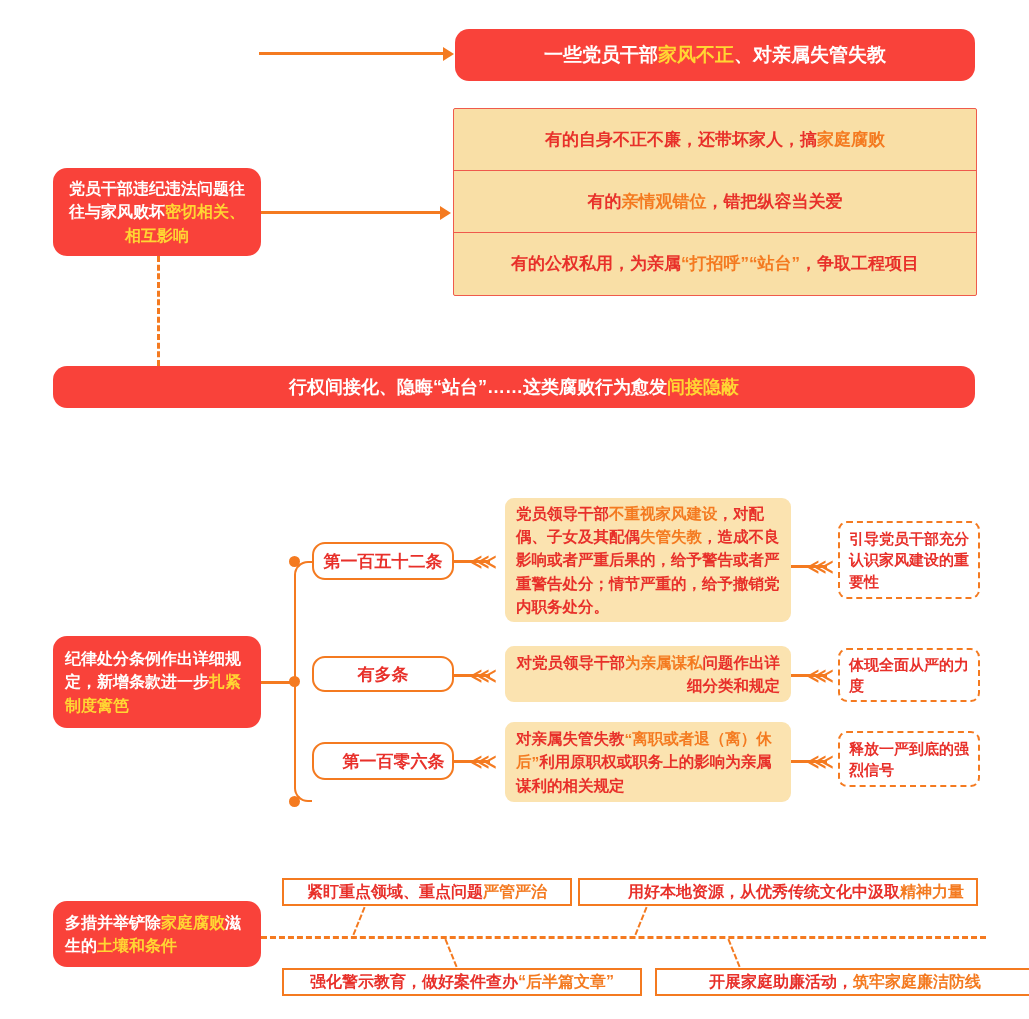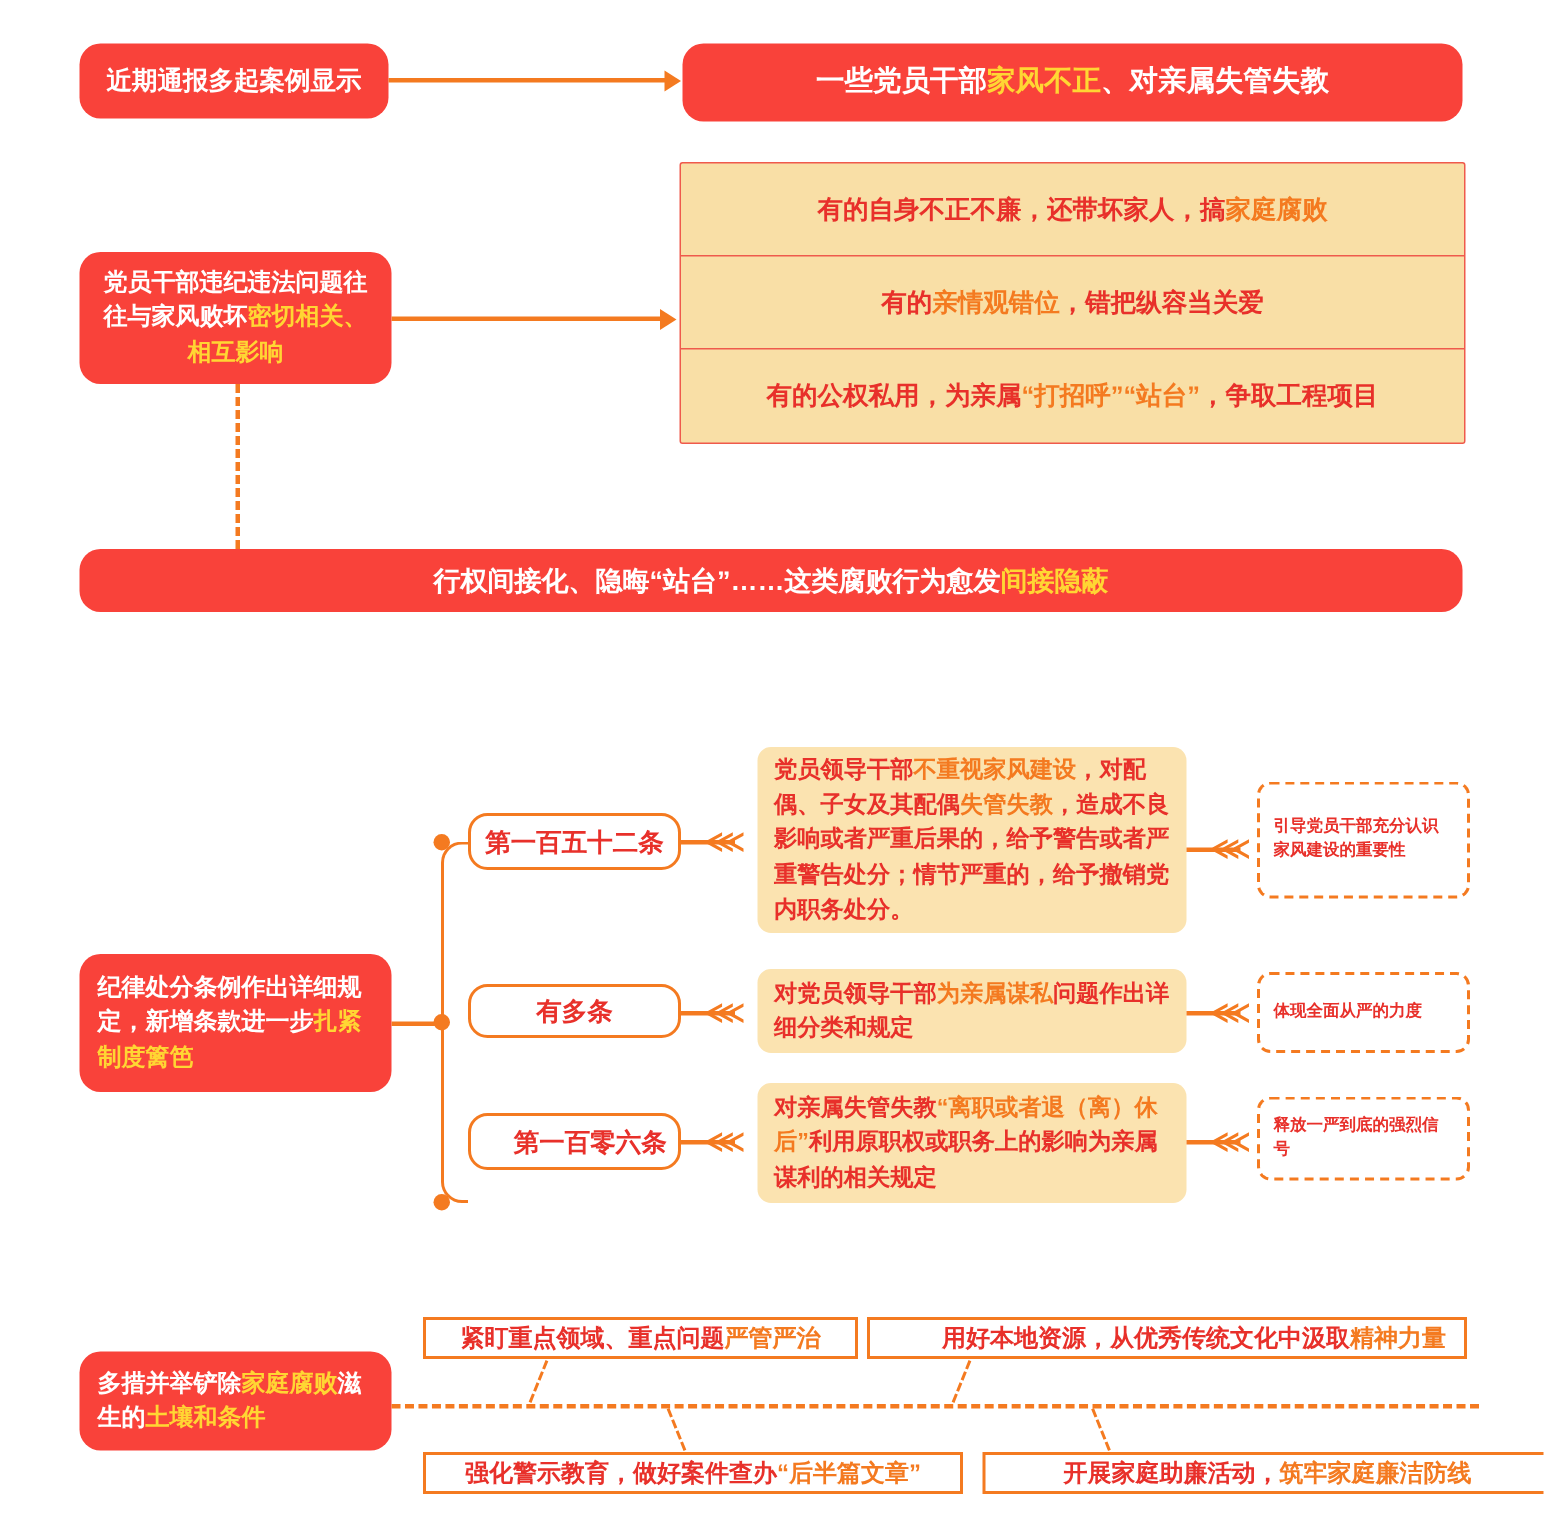--- a/index.html
+++ b/index.html
@@ -69,21 +69,21 @@
     padding:9px 11px;
     display:flex;align-items:center;
   }
 
   .dash-box{
     position:absolute;
     border:2px dashed #f47a20;
     border-radius:9px;
     background:#ffffff;
     font-weight:bold;
-    font-size:11px;
+    font-size:15px;
     line-height:1.42;
     box-sizing:border-box;
     padding:7px 9px;
     display:flex;align-items:center;
     color:#ef4a33;
   }
   .dash-box .g1{color:#e8302a;}
 
   .out-box{
     position:absolute;
@@ -124,23 +124,20 @@
     line-height:1;
     letter-spacing:-4px;
   }
   .slash{position:absolute;width:0;border-left:2.5px dashed #f47a20;}
 </style>
 </head>
 <body>
 
 <div class="stage">
 
-  <div class="red-box" style="left:53px;top:29px;width:206px;height:50px;font-size:17px;">
-    <span>近期通报多起案例显示</span>
-  </div>
 
   <div class="hline" style="left:259px;top:52px;width:190px;"></div>
   <div class="arrow-tip" style="left:443px;top:47px;"></div>
 
   <div class="red-box" style="left:455px;top:29px;width:520px;height:52px;font-size:19px;">
     <span>
       <span>一些党员干部</span><span class="hl-y">家风不正</span><span>、对亲属失管失教</span>
     </span>
   </div>
 
@@ -208,21 +205,21 @@
   <div class="dash-box" style="left:838px;top:521px;width:142px;height:78px;">
     <span class="g1">引导党员干部充分认识家风建设的重要性</span>
   </div>
 
   <div class="pill" style="left:312px;top:656px;width:142px;height:36px;">
     <span>有多条</span>
   </div>
   <div class="hline" style="left:454px;top:674px;width:36px;"></div>
   <div class="chev" style="left:470px;top:666px;">⋘</div>
 
-  <div class="soft-box" style="left:505px;top:646px;width:286px;height:56px;">
+  <div class="soft-box" style="left:505px;top:646px;width:286px;height:56px;text-align:right;">
     <span>
       <span>对党员领导干部</span><span class="hl-o">为亲属谋私</span><span>问题作出详细分类和规定</span>
     </span>
   </div>
   <div class="hline" style="left:791px;top:674px;width:36px;"></div>
   <div class="chev" style="left:807px;top:666px;">⋘</div>
 
   <div class="dash-box" style="left:838px;top:648px;width:142px;height:54px;">
     <span class="g1">体现全面从严的力度</span>
   </div>

